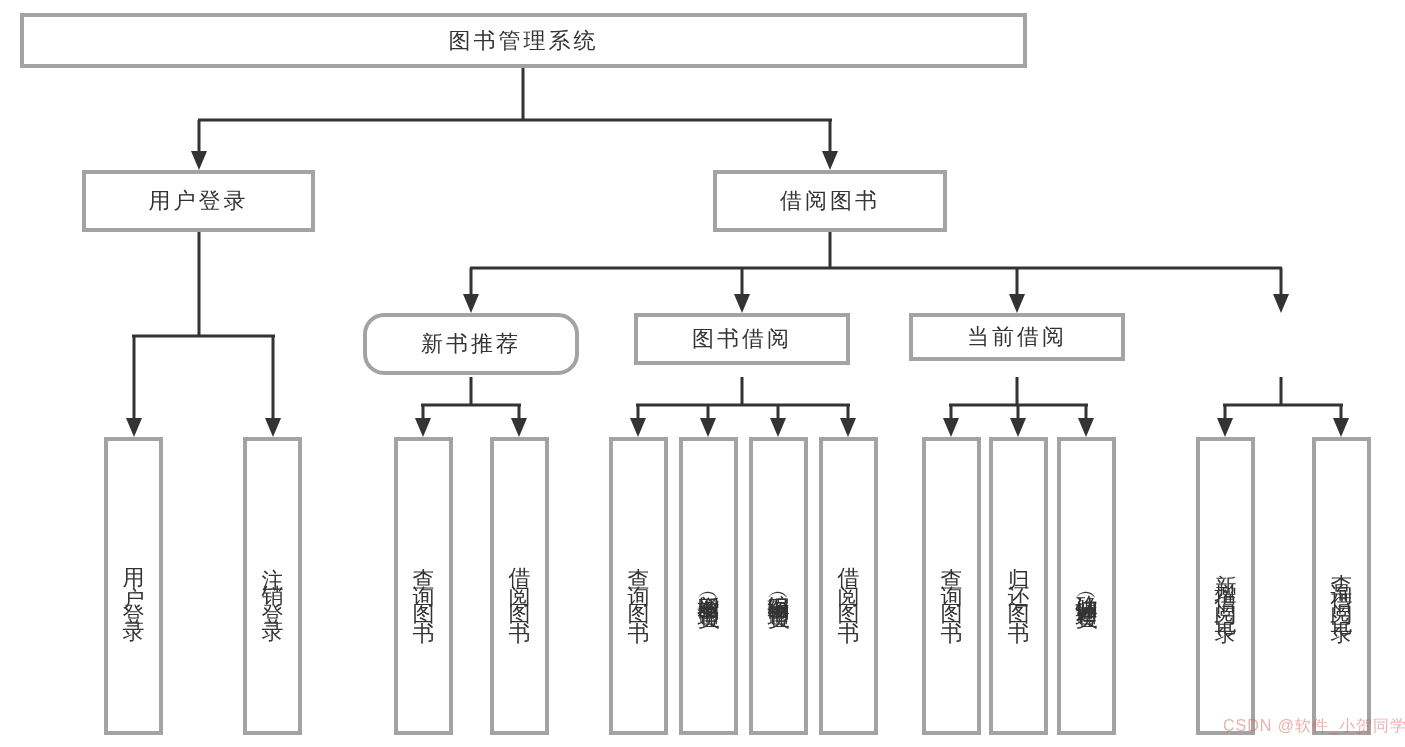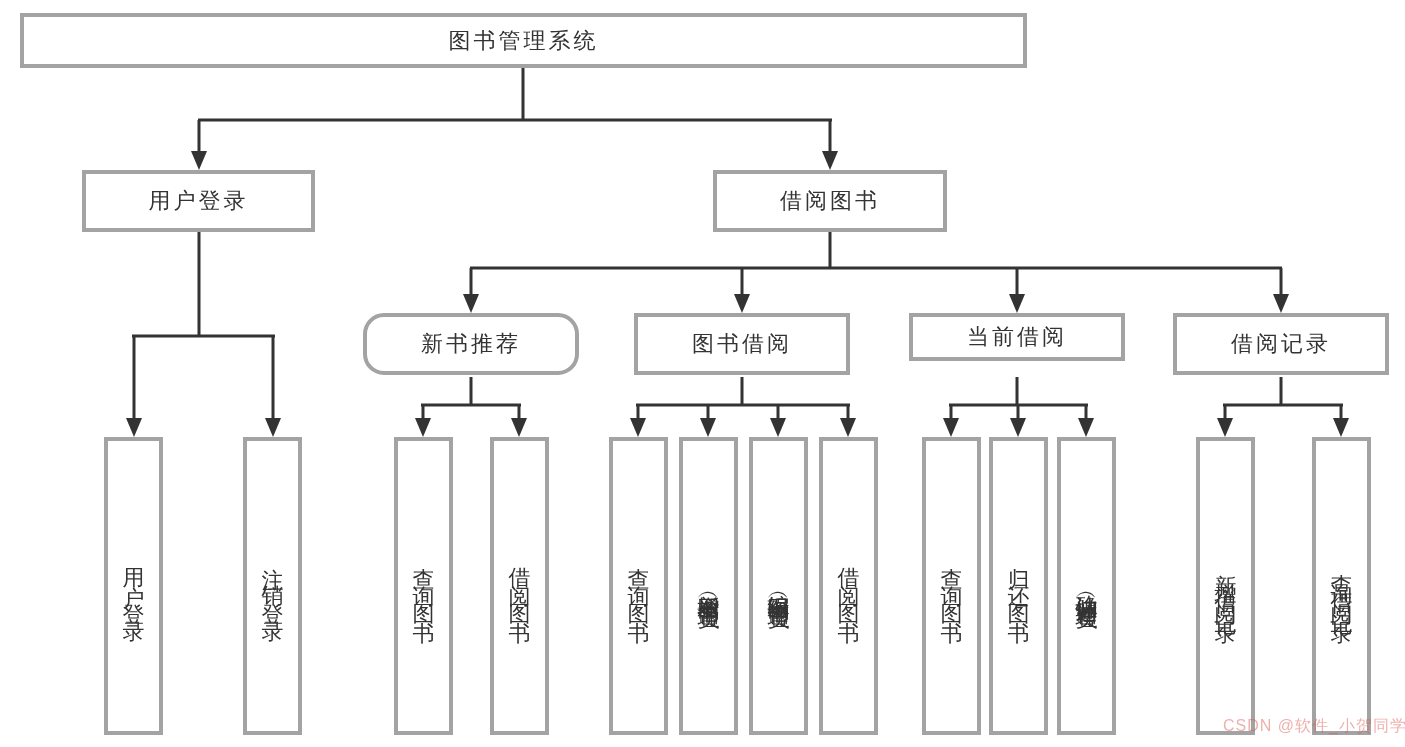--- a/index.html
+++ b/index.html
@@ -116,23 +116,22 @@
       <polygon points="1333,418 1349,418 1341,437"></polygon>
     </g>
   </svg>
 
   <div class="node" style="left:20px; top:13px; width:1007px; height:55px;">图书管理系统</div>
 
   <div class="node" style="left:82px; top:170px; width:233px; height:62px;">用户登录</div>
   <div class="node" style="left:713px; top:170px; width:234px; height:62px;">借阅图书</div>
 
   <div class="node" style="left:363px; top:313px; width:216px; height:62px;border-radius:21px;">新书推荐</div>
-  <div class="node" style="left:634px; top:313px; width:216px; height:62px;">图书借阅</div>
+  <div class="node" style="left:634px; top:313px; width:216px; height:52px;">图书借阅</div>
   <div class="node" style="left:909px; top:313px; width:216px; height:48px;">当前借阅</div>
-  <div class="node" style="left:1173px; top:313px; width:216px; height:62px;">借阅记录</div>
 
   <div class="node leaf" style="left:104px; top:437px; width:59px; height:298px;">用户登录</div>
   <div class="node leaf" style="left:243px; top:437px; width:59px; height:298px;">注销登录</div>
 
   <div class="node leaf" style="left:394px; top:437px; width:59px; height:298px;">查询图书</div>
   <div class="node leaf" style="left:490px; top:437px; width:59px; height:298px;">借阅图书</div>
 
   <div class="node leaf" style="left:609px; top:437px; width:59px; height:298px;">查询图书</div>
   <div class="node leaf ls9" style="left:679px; top:437px; width:59px; height:298px;">新增图书（管理员）</div>
   <div class="node leaf ls9" style="left:749px; top:437px; width:59px; height:298px;">编辑图书（管理员）</div>

